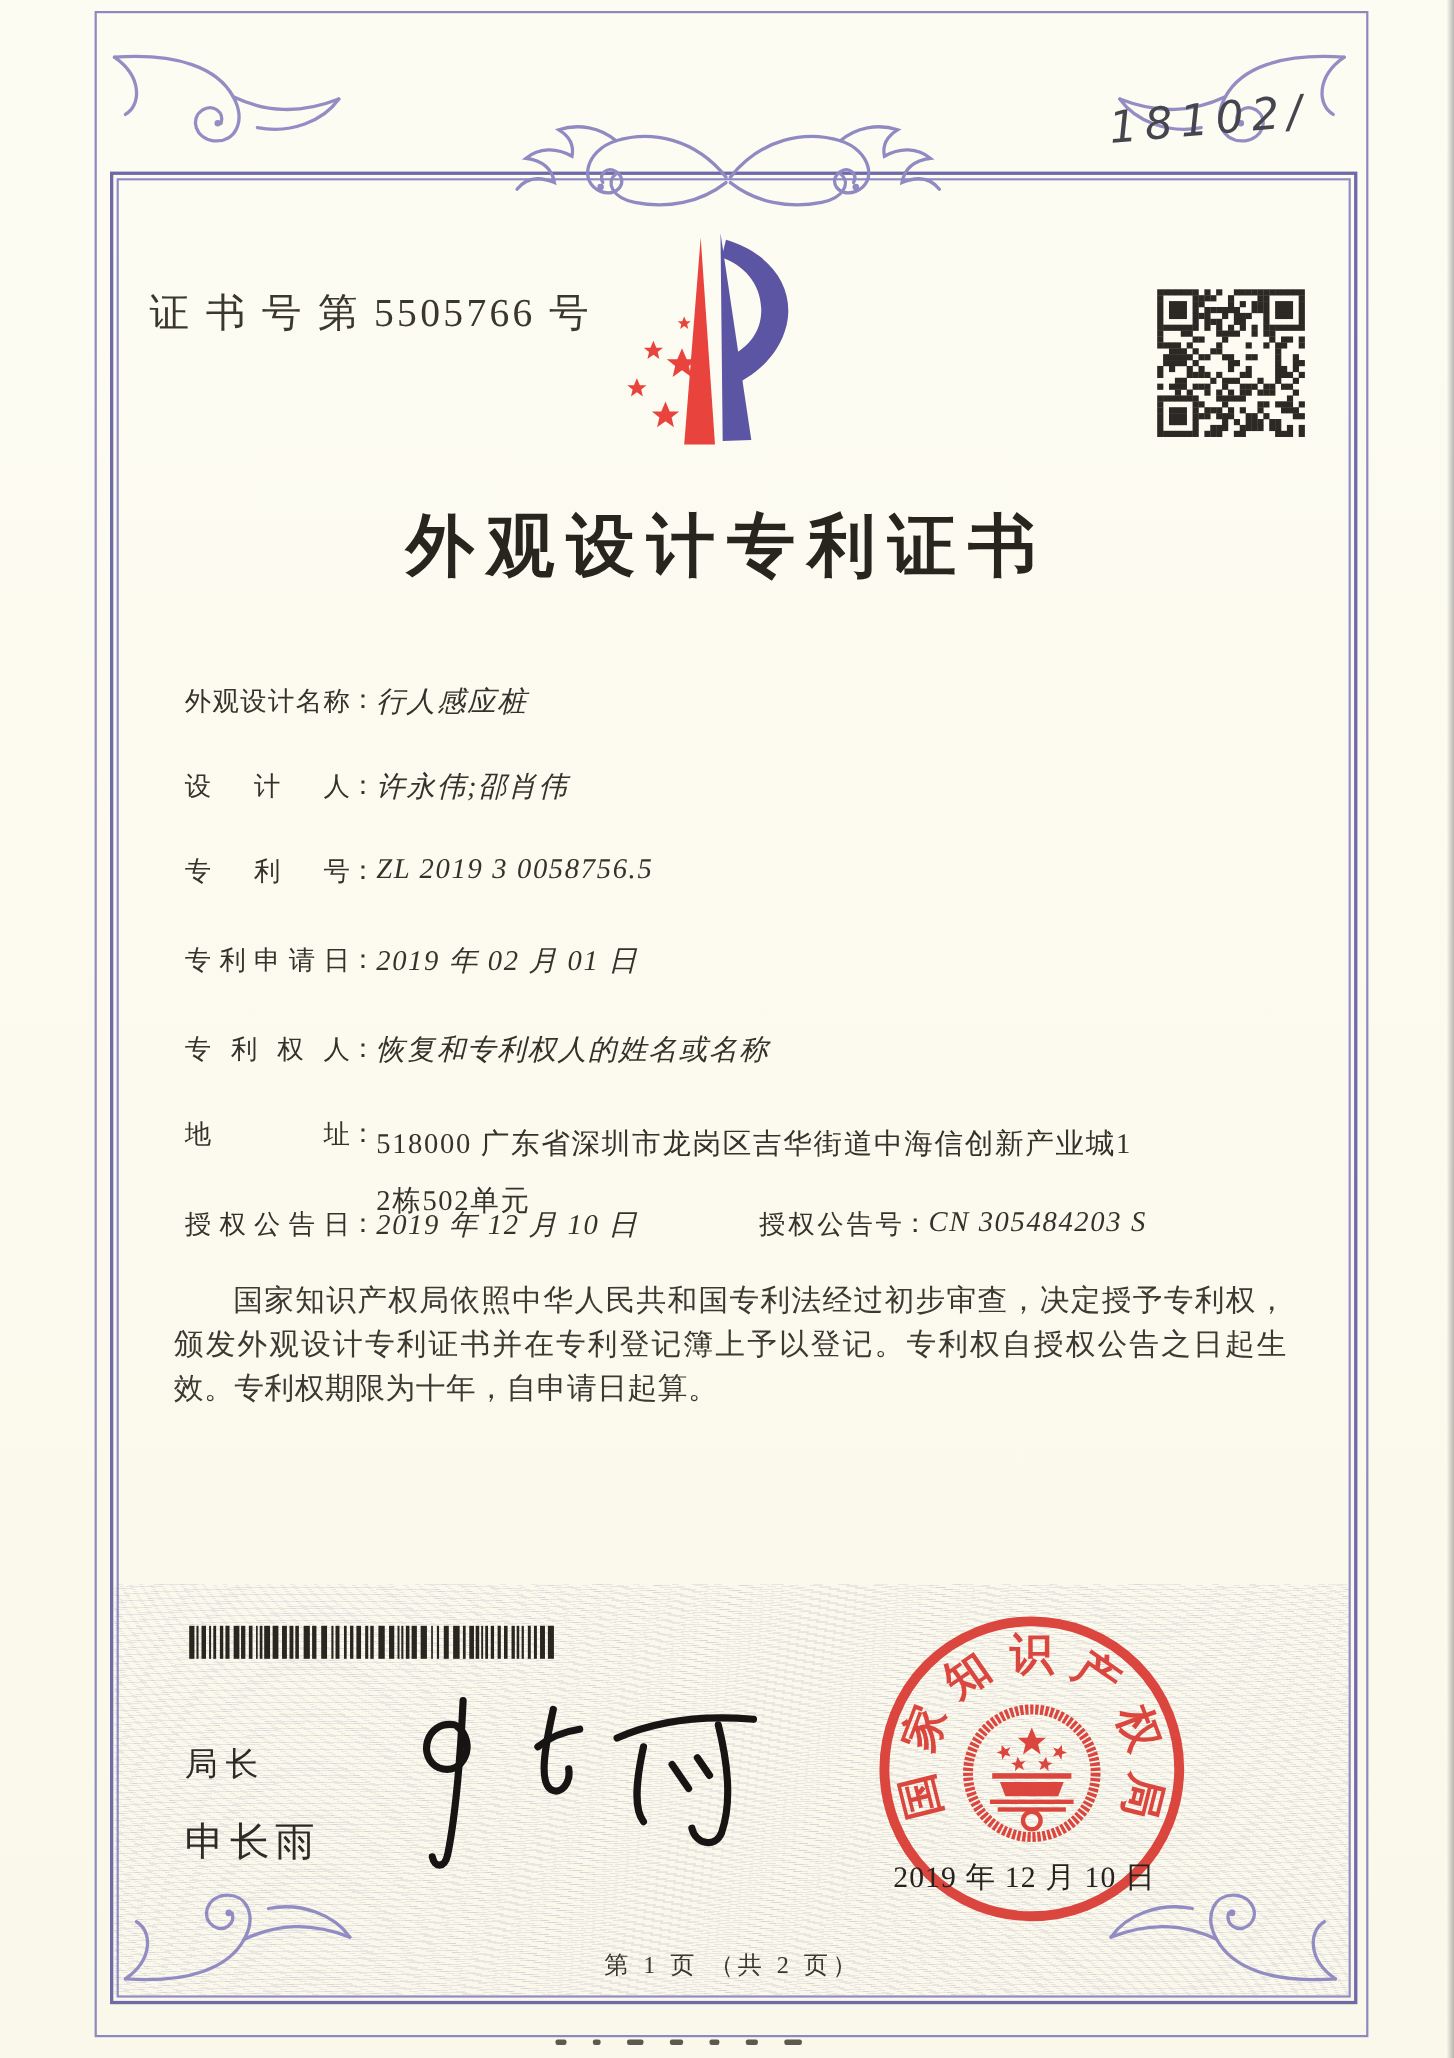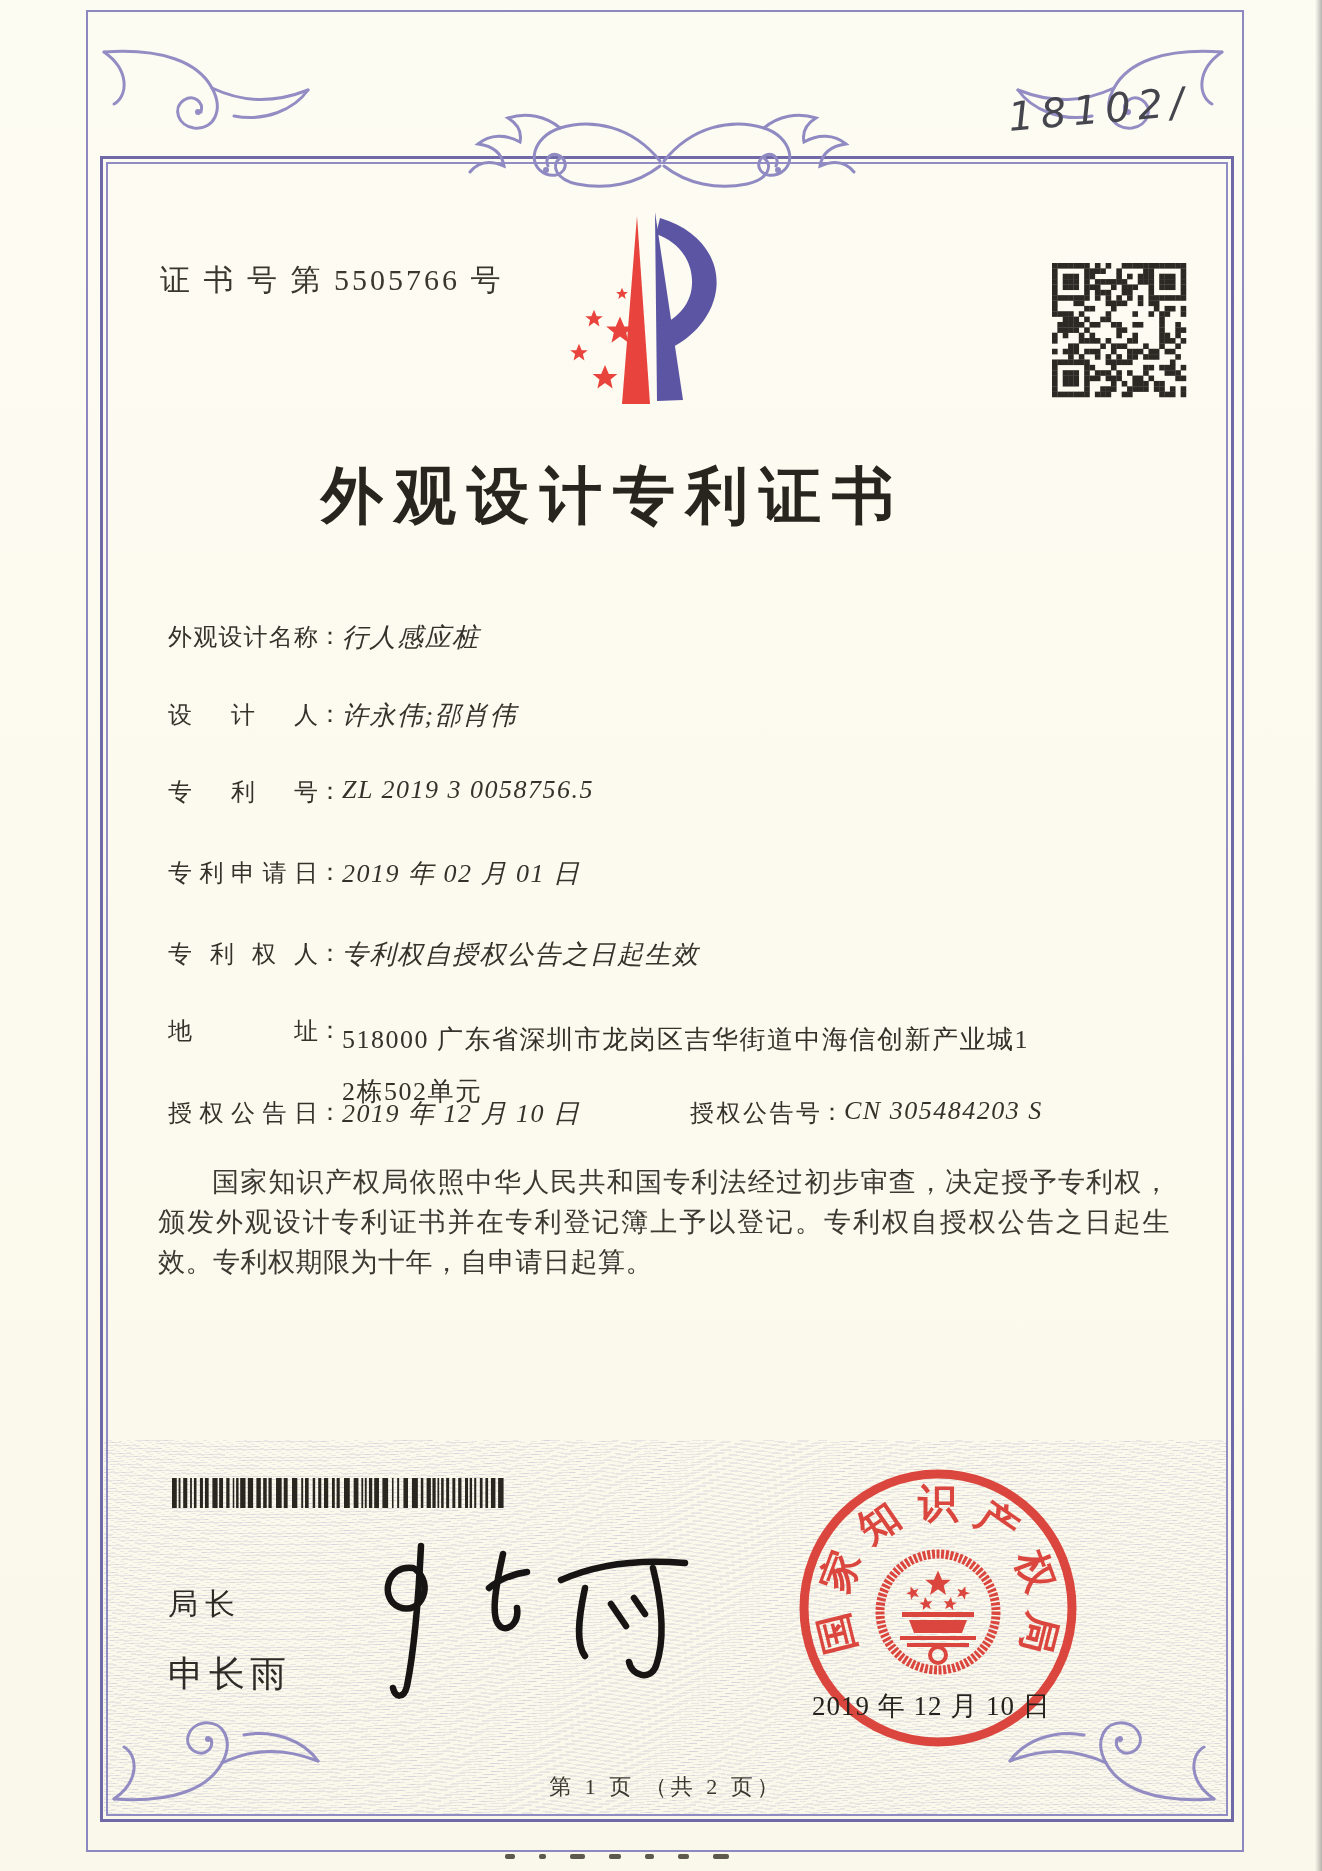--- a/index.html
+++ b/index.html
@@ -7,24 +7,24 @@
         background:linear-gradient(180deg,#fdfcf3 0%,#fcfaee 55%,#faf8ea 100%);
         font-family:"Liberation Serif","DejaVu Serif",serif;color:#2f2c28;}
   .abs{position:absolute;}
 
   
   .outer-line{left:86px;top:10px;width:1154px;height:1838px;border:2px solid #8e88c0;}
   .frame2{left:100px;top:156px;width:1128px;height:1660px;border:3px solid #6f69a8;}
   .frame2-in{position:absolute;left:3px;top:3px;right:3px;bottom:3px;border:2px solid #928cc4;}
 
   
-  .certno{left:160px;top:260px;font-size:30px;letter-spacing:3px;color:#3a372f;}
+  .certno{left:136px;top:260px;font-size:36px;letter-spacing:3px;color:#3a372f;}
   .handnote{left:1008px;top:86px;font-size:40px;font-style:italic;color:#45454e;
             transform:rotate(-5deg);letter-spacing:7px;font-family:"DejaVu Sans",sans-serif;}
-  .title{left:0;top:454px;width:1226px;text-align:center;font-size:62px;font-weight:bold;
+  .title{left:0;top:454px;width:1322px;text-align:center;font-size:62px;font-weight:bold;
          letter-spacing:11px;color:#28251f;}
 
   
   .frow{position:absolute;left:168px;font-size:26px;color:#35322b;white-space:nowrap;}
   .flabel{display:inline-block;width:150px;text-align:justify;text-align-last:justify;
           vertical-align:top;font-size:24px;padding-top:1px;}
   .fcolon{display:inline-block;width:24px;vertical-align:top;font-size:24px;}
   .fvalue{letter-spacing:1.5px;font-style:italic;}
   .addr{display:inline-block;vertical-align:top;line-height:52px;letter-spacing:1.5px;}
   .addr div{white-space:nowrap;}
@@ -445,21 +445,21 @@
   <div class="frow" style="top:698px">
     <span class="flabel">设计人</span><span class="fcolon">：</span><span class="fvalue">许永伟;邵肖伟</span>
   </div>
   <div class="frow" style="top:775px">
     <span class="flabel">专利号</span><span class="fcolon">：</span><span class="fvalue">ZL 2019 3 0058756.5</span>
   </div>
   <div class="frow" style="top:856px">
     <span class="flabel">专利申请日</span><span class="fcolon">：</span><span class="fvalue">2019 年 02 月 01 日</span>
   </div>
   <div class="frow" style="top:937px">
-    <span class="flabel">专利权人</span><span class="fcolon">：</span><span class="fvalue">专利权自授权公告之日起生效</span>
+    <span class="flabel">专利权人</span><span class="fcolon">：</span><span class="fvalue">恢复和专利权人的姓名或名称</span>
   </div>
   <div class="frow" style="top:1014px">
     <span class="flabel">地址</span><span class="fcolon">：</span><span class="addr"><div>518000 广东省深圳市龙岗区吉华街道中海信创新产业城1</div><div>2栋502单元</div></span>
   </div>
   <div class="frow" style="top:1096px">
     <span class="flabel">授权公告日</span><span class="fcolon">：</span><span class="fvalue">2019 年 12 月 10 日</span>
     <span class="row7-right">
       <span class="flabel" style="width:130px">授权公告号</span><span class="fcolon">：</span><span class="fvalue">CN 305484203 S</span>
     </span>
   </div>

